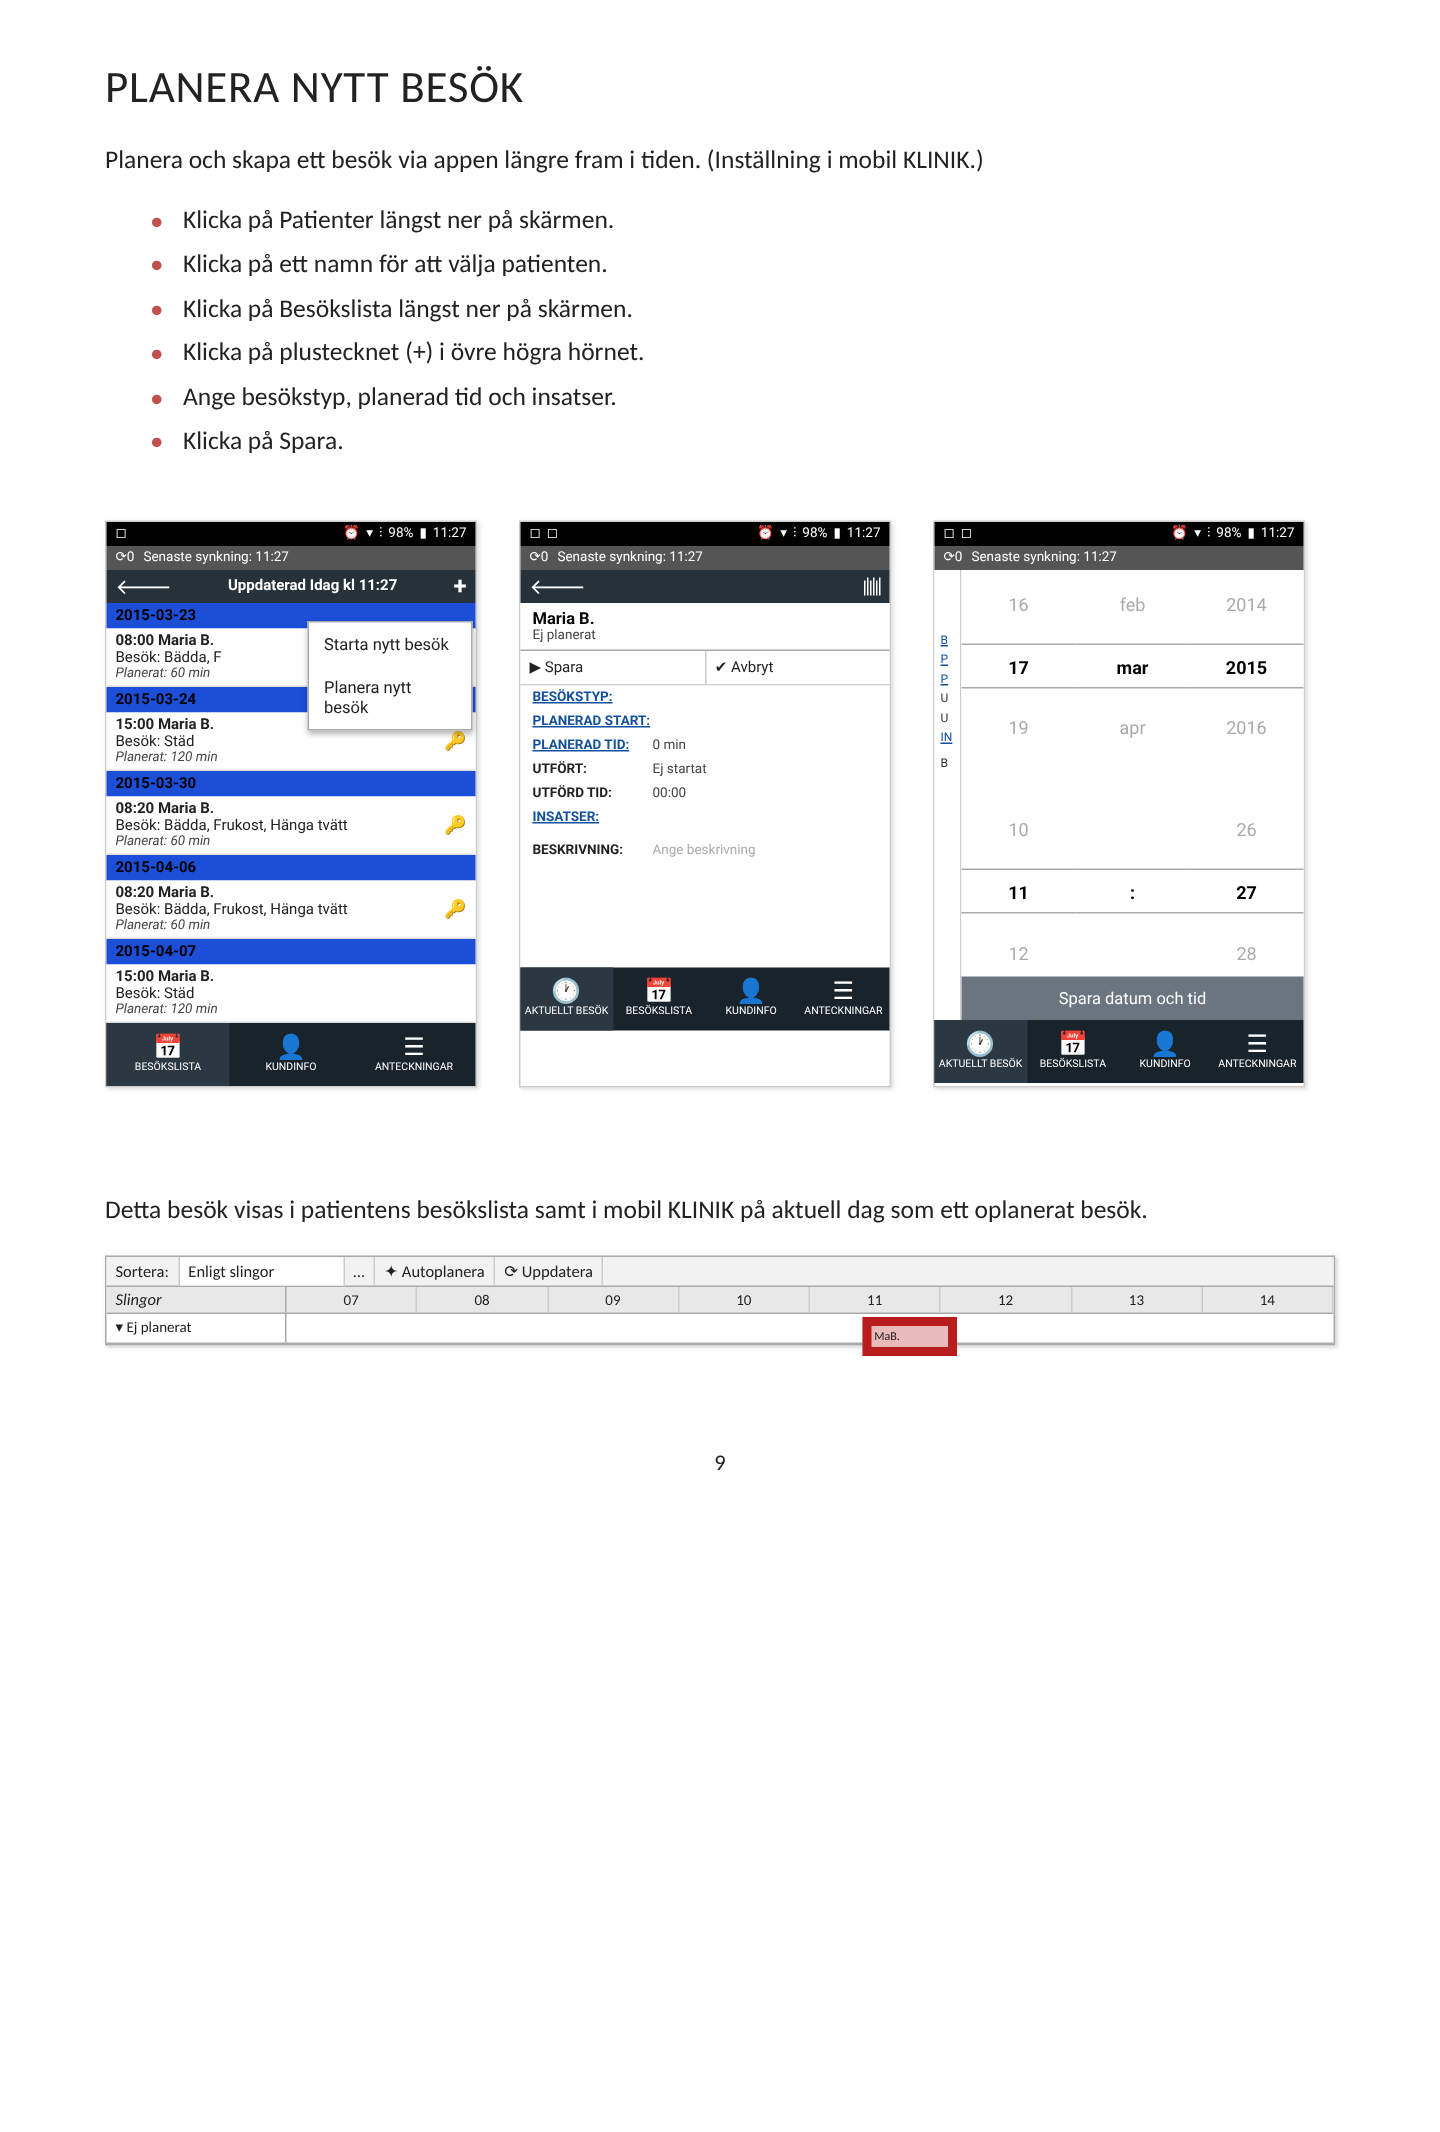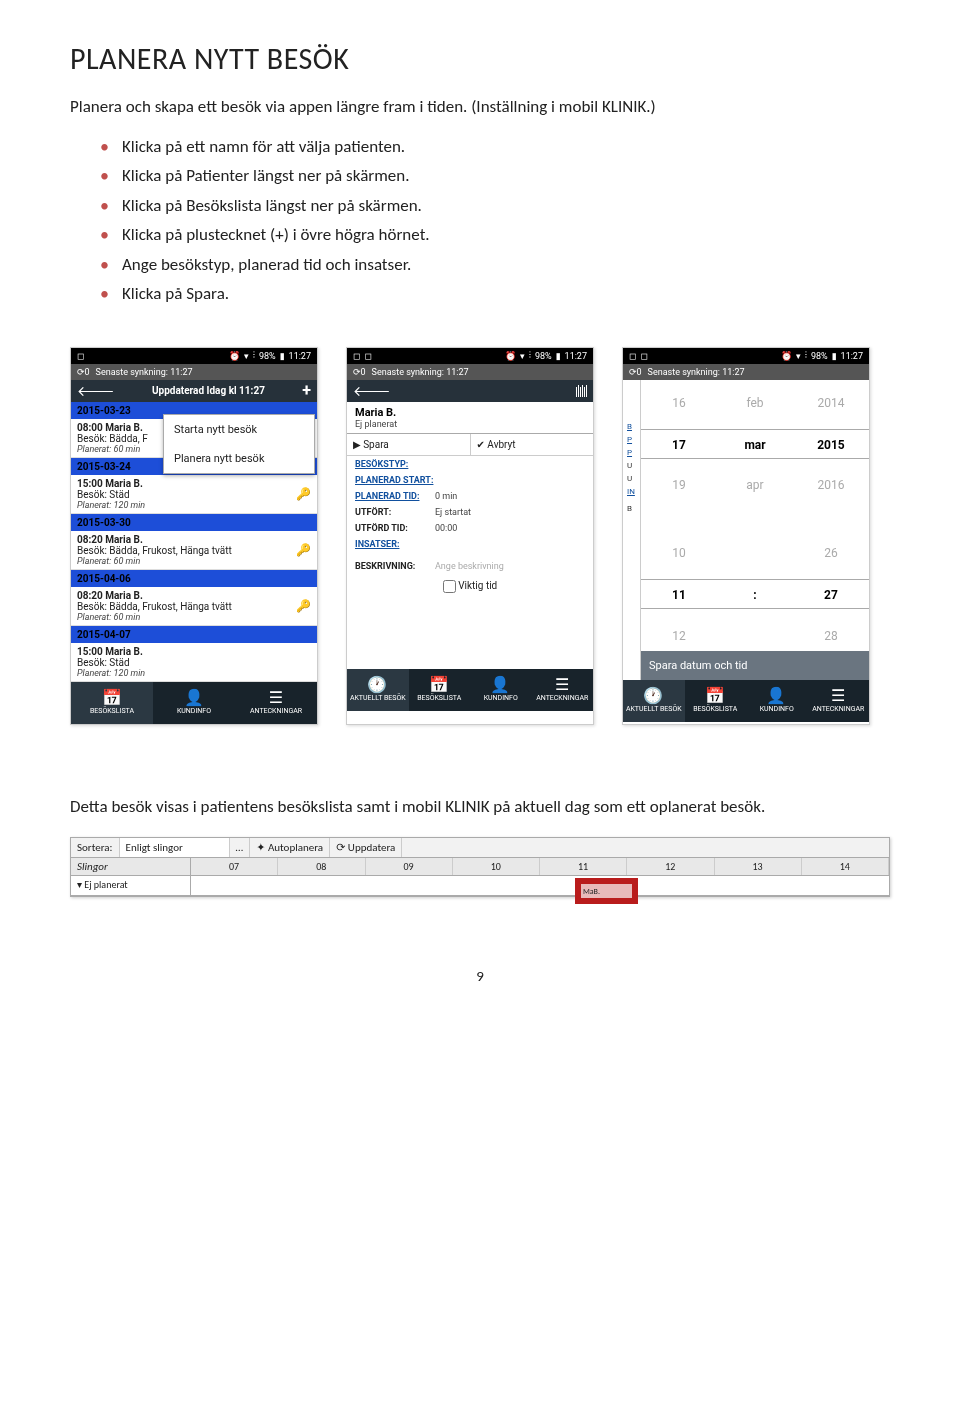--- a/index.html
+++ b/index.html
@@ -18,21 +18,21 @@
   .syncbar .count { margin-right: 6px; }
   .topbar { background: #26313a; color: #fff; display: flex; align-items: center; justify-content: space-between; padding: 4px 6px; height: 22px; }
   .topbar .arrow { font-size: 14px; }
   .topbar .title { font-size: 10px; font-weight: bold; }
   .topbar .plus { font-size: 16px; font-weight: bold; }
   .whitebar { background: #fff; color: #000; border-bottom: 1px solid #aaa; padding: 4px 8px; font-size: 11px; font-weight: bold; }
   .subwhite { font-size: 9px; color: #444; font-weight: normal; }
   .actionrow { display: flex; border-bottom: 1px solid #ccc; background: #fff; }
   .actionrow > div { flex: 1; padding: 5px 6px; font-size: 10px; }
   .actionrow > div:first-child { border-right: 1px solid #ccc; }
-  .popup { position: absolute; right: 2px; top: 34px; background: #fff; border: 1px solid #aaa; box-shadow: 0 2px 4px rgba(0,0,0,0.3); width: 152px; z-index: 10; }
+  .popup { position: absolute; right: 2px; top: 34px; background: #fff; border: 1px solid #aaa; box-shadow: 0 2px 4px rgba(0,0,0,0.3); width: 110px; z-index: 10; }
   .popup div { padding: 8px 10px; font-size: 11px; }
   .phone1-body { position: relative; }
   .dayhdr { background: #1d4ed8; color: #000; font-size: 10px; font-weight: bold; padding: 3px 6px; }
   .visit { background: #fff; padding: 3px 6px; border-bottom: 1px solid #ddd; position: relative; }
   .visit .t1 { font-size: 10px; font-weight: bold; }
   .visit .t2 { font-size: 10px; }
   .visit .t3 { font-size: 9px; font-style: italic; color: #444; }
   .visit .keyicon { position: absolute; right: 6px; top: 50%; transform: translateY(-50%); font-size: 12px; color: #e6b800; }
   .bottomnav { background: #18232b; display: flex; height: 42px; }
   .bottomnav .item { flex: 1; display: flex; flex-direction: column; align-items: center; justify-content: center; color: #fff; font-size: 7px; }
@@ -43,21 +43,21 @@
   .formrow { display: flex; padding: 3px 8px; font-size: 9px; }
   .formrow .lbl { width: 80px; font-weight: bold; }
   .formrow .lbl.link { text-decoration: underline; color: #11509e; }
   .formrow .val { flex: 1; color: #444; }
   .checkrow { text-align: center; padding: 6px; font-size: 10px; }
   .checkrow input { vertical-align: middle; }
   .picker-rows { flex: 1; display: flex; flex-direction: column; justify-content: space-between; }
   .picker-rows .prow { display: flex; height: 30px; }
   .picker-rows .prow > div { flex: 1; text-align: center; line-height: 30px; font-size: 12px; color: #aaa; }
   .picker-rows .prow.sel > div { color: #000; border-top: 1px solid #aaa; border-bottom: 1px solid #aaa; font-weight: bold; }
-  .picker-btn { background: #6a7580; color: #fff; text-align: left; padding: 8px; font-size: 11px; }
+  .picker-btn { background: #6a7580; color: #fff; text-align: center; padding: 8px; font-size: 11px; }
   .peek { display: flex; flex-direction: column; font-size: 8px; }
   .peek .r { padding: 2px 4px; color: #11509e; text-decoration: underline; }
   .peek .r.plain { color: #333; text-decoration: none; }
   .afternote { font-size: 17px; line-height: 1.45; margin: 0 0 18px 0; }
   .ganttbox { border: 1px solid #aaa; box-shadow: 1px 1px 3px rgba(0,0,0,0.2); font-size: 11px; }
   .gtop { display: flex; border-bottom: 1px solid #aaa; background: #f2f2f2; align-items: center; }
   .gtop .cell { padding: 3px 6px; border-right: 1px solid #ccc; }
   .gheaderrow { display: flex; border-bottom: 1px solid #aaa; background: #e8e8e8; }
   .gheaderrow .lh { width: 120px; border-right: 1px solid #aaa; padding: 2px 6px; font-style: italic; }
   .gheaderrow .hcell { flex: 1; text-align: center; border-right: 1px solid #ccc; padding: 2px 0; font-weight: normal; font-size: 10px; }
@@ -69,22 +69,22 @@
   .barcode { display: inline-flex; gap: 1px; align-items: flex-end; }
   .barcode span { width: 1px; background: #fff; }
 </style>
 </head>
 <body>
 
 <div class="page">
   <h1>PLANERA NYTT BESÖK</h1>
   <p class="intro">Planera och skapa ett besök via appen längre fram i tiden. (Inställning i mobil KLINIK.)</p>
   <ul class="steps">
+    <li>Klicka på Patienter längst ner på skärmen.</li>
     <li>Klicka på ett namn för att välja patienten.</li>
-    <li>Klicka på Patienter längst ner på skärmen.</li>
     <li>Klicka på Besökslista längst ner på skärmen.</li>
     <li>Klicka på plustecknet (+) i övre högra hörnet.</li>
     <li>Ange besökstyp, planerad tid och insatser.</li>
     <li>Klicka på Spara.</li>
   </ul>
 
   <div class="shots">
 
     <div class="phone">
       <div class="statusbar">
@@ -224,21 +224,20 @@
             <div class="lbl">UTFÖRD TID:</div>
             <div class="val">00:00</div>
           </div>
         <div class="formrow">
             <div class="lbl link">INSATSER:</div>
           </div>
         <div class="formrow" style="margin-top:6px;">
             <div class="lbl">BESKRIVNING:</div>
             <div class="val" style="color:#aaa">Ange beskrivning</div>
           </div>
-        <div class="checkrow"><input type="checkbox" style=""> <span>Viktig tid</span></div>
         <div style="height:70px"></div>
       </div>
       <div class="bottomnav">
         <div class="item active">
             <span class="ic">🕐</span>
             <span>AKTUELLT BESÖK</span>
           </div>
         <div class="item">
             <span class="ic">📅</span>
             <span>BESÖKSLISTA</span>

